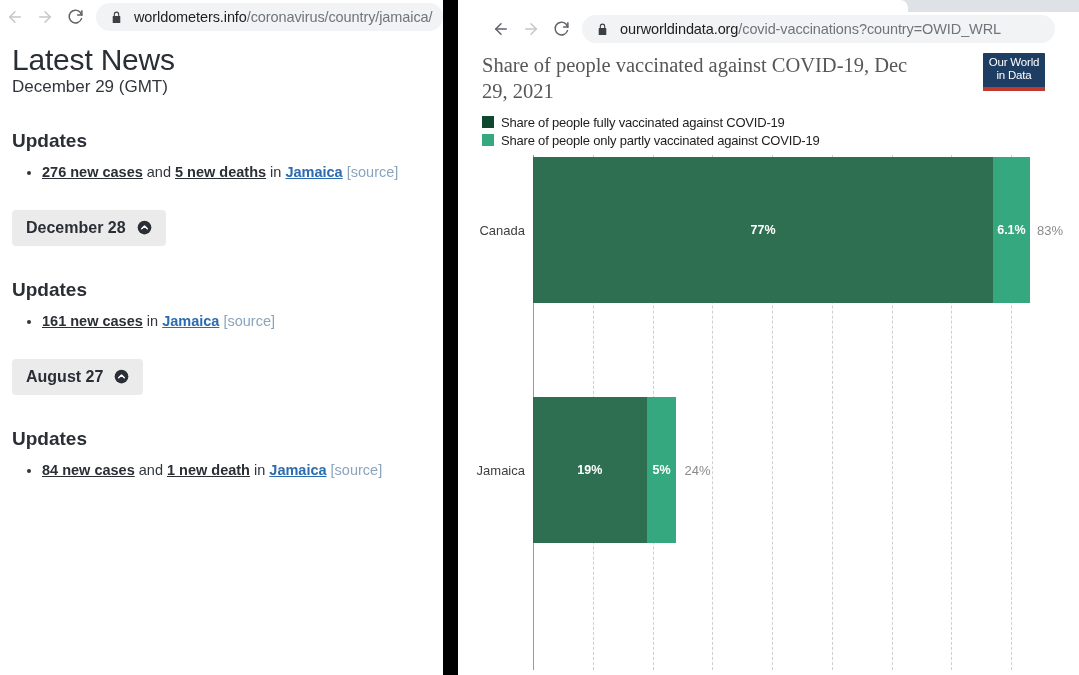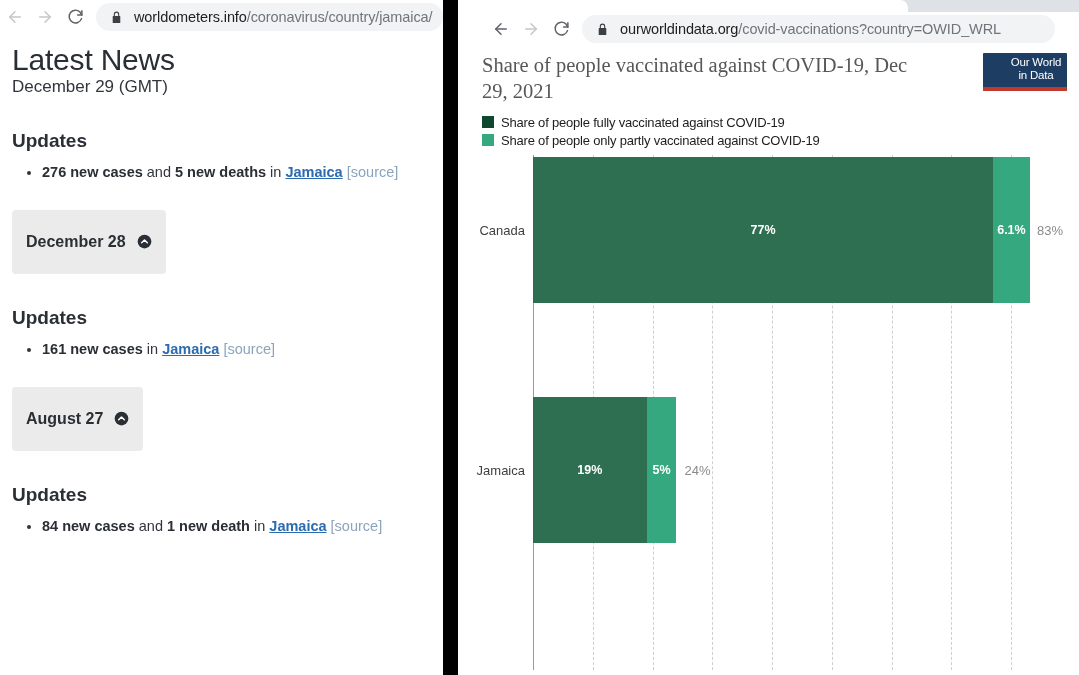--- a/index.html
+++ b/index.html
@@ -94,38 +94,38 @@
     margin: 10px 0 0 0;
     padding-left: 30px;
     list-style: disc;
   }
   ul.update-list li {
     font-size: 14.5px;
     color: #31363d;
     line-height: 1.5;
   }
   ul.update-list li::marker { color: #31363d; }
-  .bold-stat { font-weight: bold; color: #2a2e35; }
+  .bold-stat { font-weight: bold; color: #2a2e35; text-decoration: underline; }
   .country-link {
     color: #2b6cb0;
     text-decoration: underline;
     font-weight: bold;
   }
   .source-link {
     color: #8aa4bd;
     text-decoration: none;
   }
   .date-toggle {
     display: inline-flex;
     align-items: center;
     gap: 11px;
     background: #ebebeb;
     border: none;
     border-radius: 4px;
-    padding: 23px 14px;
+    padding: 9px 14px;
     margin-top: 26px;
     font-family: "Liberation Sans", sans-serif;
     font-size: 16px;
     font-weight: bold;
     color: #2a2e35;
     cursor: pointer;
   }
   .chevron-circle {
     width: 15px; height: 15px;
     display: inline-block;
@@ -192,21 +192,20 @@
   }
   .owid-logo {
     position: absolute;
     left: 525px; top: 8px;
     width: 62px; height: 38px;
     background: #1d3d63;
     border-radius: 1px;
     overflow: hidden;
     text-align: center;
     font-family: "Liberation Sans", sans-serif;
-    padding-left: 22px;
   }
   .owid-logo .owid-text {
     display: block;
     color: #ffffff;
     font-size: 11.5px;
     line-height: 1.17;
     padding-top: 3px;
     letter-spacing: -0.2px;
   }
   .owid-logo .owid-rule {

